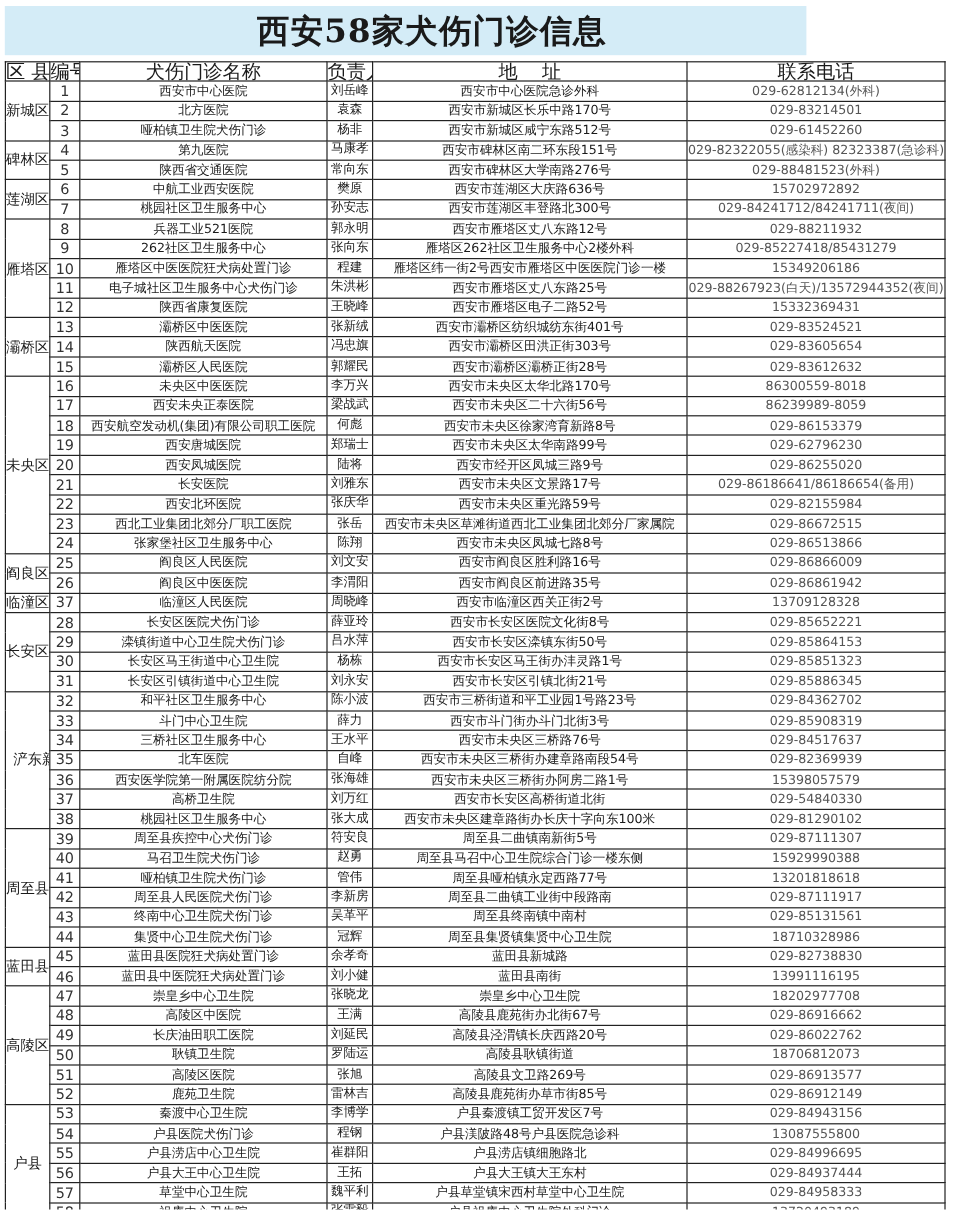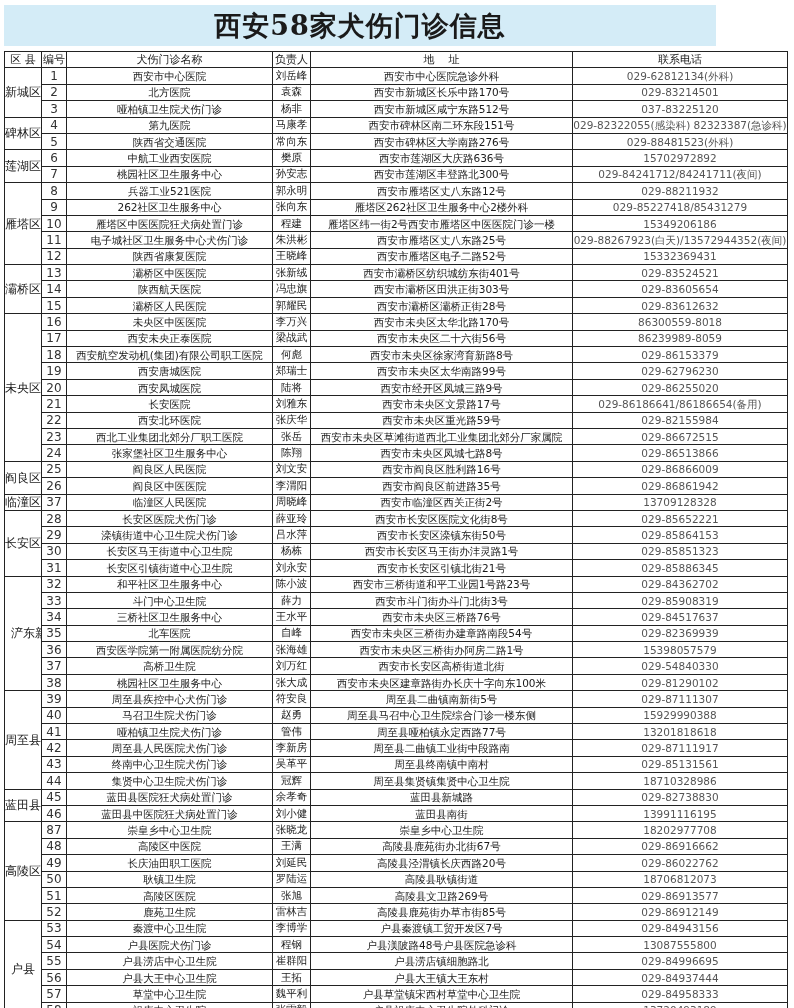--- a/index.html
+++ b/index.html
@@ -1,35 +1,35 @@
 <!DOCTYPE html>
 <html><head>
 <meta charset="utf-8">
 <style>
   html, body { margin: 0; padding: 0; background: #ffffff; }
   body { width: 794px; height: 1008px; overflow: hidden; position: relative; font-family: "DejaVu Sans", sans-serif; }
   .title-bar {
-    position: absolute; left: 4px; top: 5px; width: 712px; height: 41px;
+    position: absolute; left: 4px; top: 5px; width: 624px; height: 41px;
     background: #d4ecf7;
-    display: flex; align-items: center; justify-content: center;
+    display: flex; align-items: center; justify-content: center; padding-left: 44px;
   }
   .title-bar h1 {
     margin: 0; font-family: "DejaVu Serif", serif; font-weight: bold;
     font-size: 27px; color: #1a1a1a; letter-spacing: 1px;
   }
   table.info {
     position: absolute; left: 4px; top: 51px; width: 783px;
     border-collapse: collapse; table-layout: fixed;
     font-size: 10.5px; color: #1a1a1a;
   }
   table.info td, table.info th {
     border: 1px solid #222; padding: 0; height: 15.4px; line-height: 14px;
     text-align: center; white-space: nowrap; overflow: hidden; font-weight: normal;
   }
-  table.info th { font-size: 11px; }
+  table.info th { font-size: 16px; }
   td.district { font-size: 12px; line-height: 15px; white-space: normal; }
   td.num { font-size: 12px; color: #333; }
   td.phone { color: #555; font-size: 10.5px; }
   td.addr { font-size: 10.5px; }
   td.name { font-size: 10.5px; }
   td.person { font-size: 10.5px; font-family: Liberation Mono, monospace; }
 </style>
 </head>
 <body>
 
@@ -70,21 +70,21 @@
         <td class="name">北方医院</td>
         <td class="person">袁森</td>
         <td class="addr">西安市新城区长乐中路170号</td>
         <td class="phone">029-83214501</td>
       </tr>
       <tr>
         <td class="num">3</td>
         <td class="name">哑柏镇卫生院犬伤门诊</td>
         <td class="person">杨非</td>
         <td class="addr">西安市新城区咸宁东路512号</td>
-        <td class="phone">037-83225120</td>
+        <td class="phone">029-61452260</td>
       </tr>
       <tr>
         <td class="district" rowspan="2">碑林区</td>
         <td class="num">4</td>
         <td class="name">第九医院</td>
         <td class="person">马康孝</td>
         <td class="addr">西安市碑林区南二环东段151号</td>
         <td class="phone">029-82322055(感染科) 82323387(急诊科)</td>
       </tr>
       <tr>
@@ -386,21 +386,21 @@
       </tr>
       <tr>
         <td class="num">46</td>
         <td class="name">蓝田县中医院狂犬病处置门诊</td>
         <td class="person">刘小健</td>
         <td class="addr">蓝田县南街</td>
         <td class="phone">13991116195</td>
       </tr>
       <tr>
         <td class="district" rowspan="6">高陵区</td>
-        <td class="num">87</td>
+        <td class="num">47</td>
         <td class="name">崇皇乡中心卫生院</td>
         <td class="person">张晓龙</td>
         <td class="addr">崇皇乡中心卫生院</td>
         <td class="phone">18202977708</td>
       </tr>
       <tr>
         <td class="num">48</td>
         <td class="name">高陵区中医院</td>
         <td class="person">王满</td>
         <td class="addr">高陵县鹿苑街办北街67号</td>

